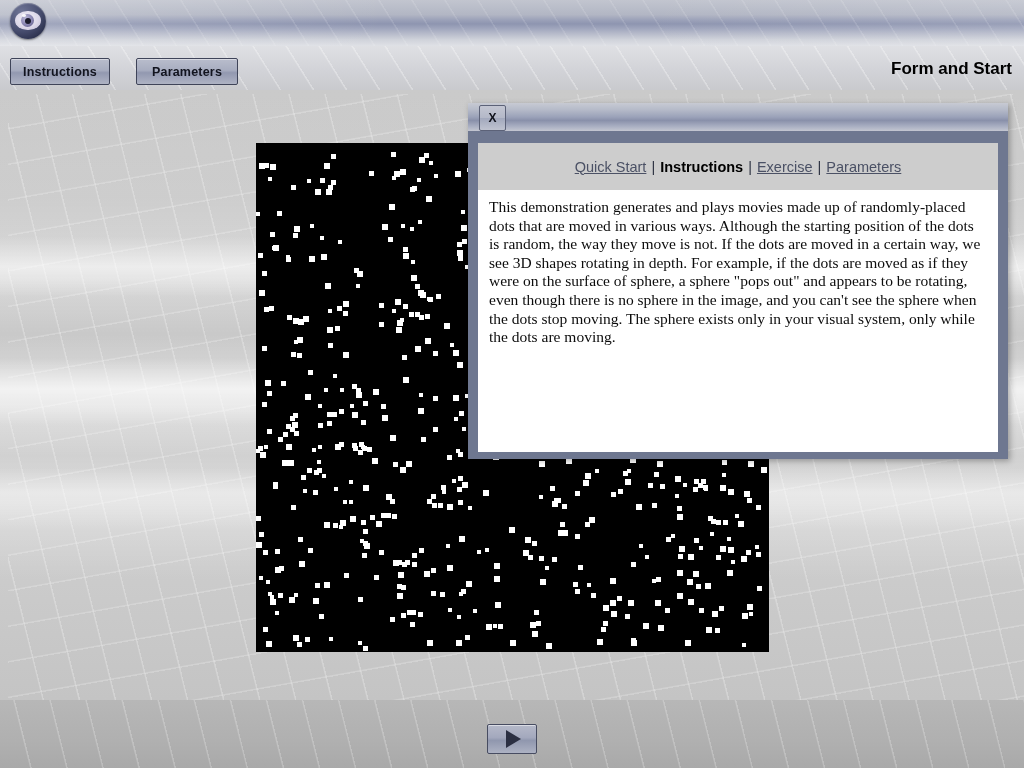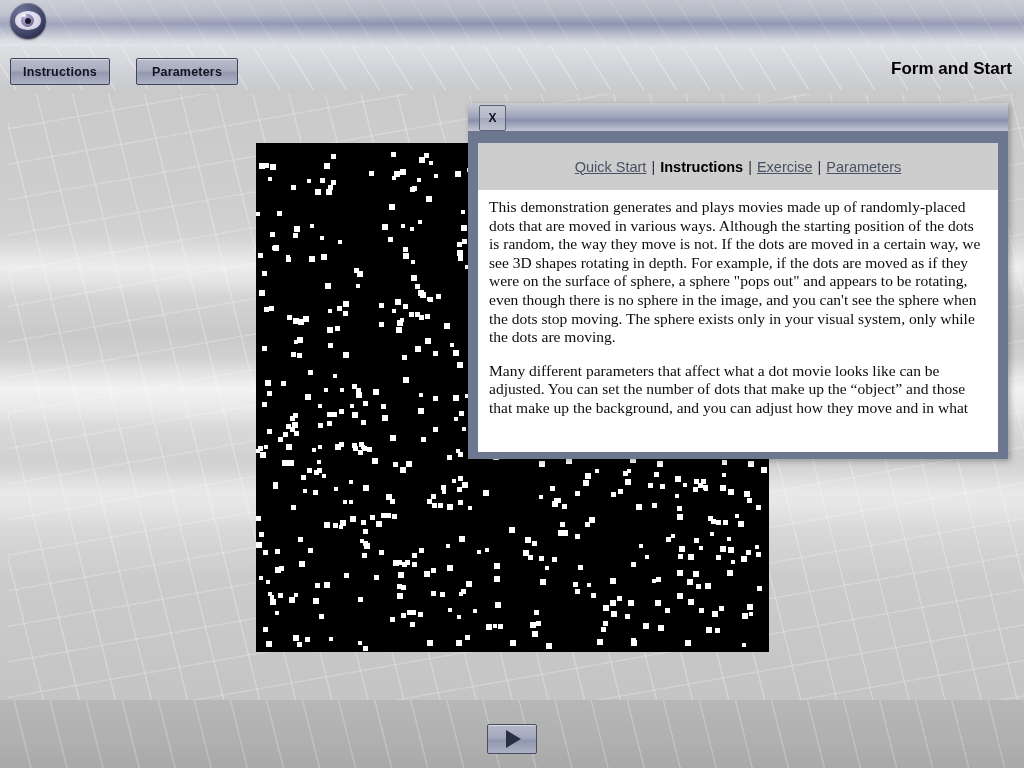--- a/index.html
+++ b/index.html
@@ -1112,18 +1112,17 @@
           <span class="sep">|</span>
           <span class="navlink active">Instructions</span>
           <span class="sep">|</span>
           <span class="navlink">Exercise</span>
           <span class="sep">|</span>
           <span class="navlink">Parameters</span>
         </div>
 
       <div class="dialog-content">
         <p>This demonstration generates and plays movies made up of randomly-placed dots that are moved in various ways. Although the starting position of the dots is random, the way they move is not. If the dots are moved in a certain way, we see 3D shapes rotating in depth. For example, if the dots are moved as if they were on the surface of sphere, a sphere "pops out" and appears to be rotating, even though there is no sphere in the image, and you can't see the sphere when the dots stop moving. The sphere exists only in your visual system, only while the dots are moving.</p>
-        <p>Many different parameters that affect what a dot movie looks like can be adjusted. You can set the number of dots that make up the “object” and those that make up the background, and you can adjust how they move and in what</p>
       </div>
     </div>
   </div>
 
 </div>
 
 </body></html>

